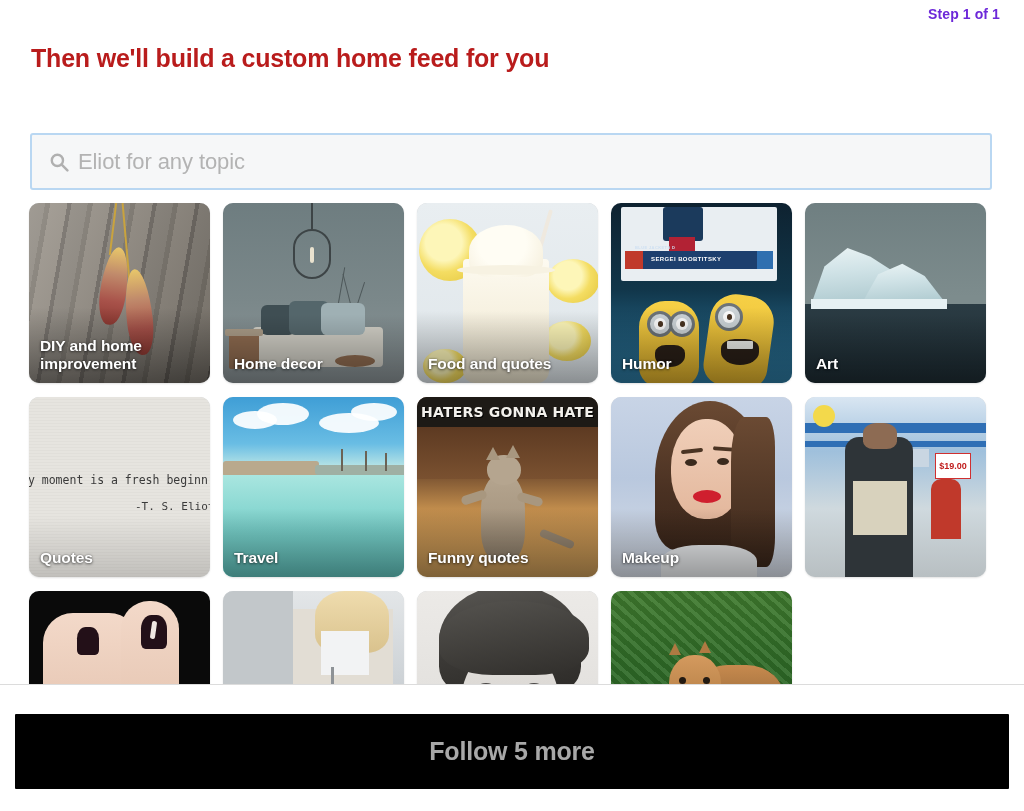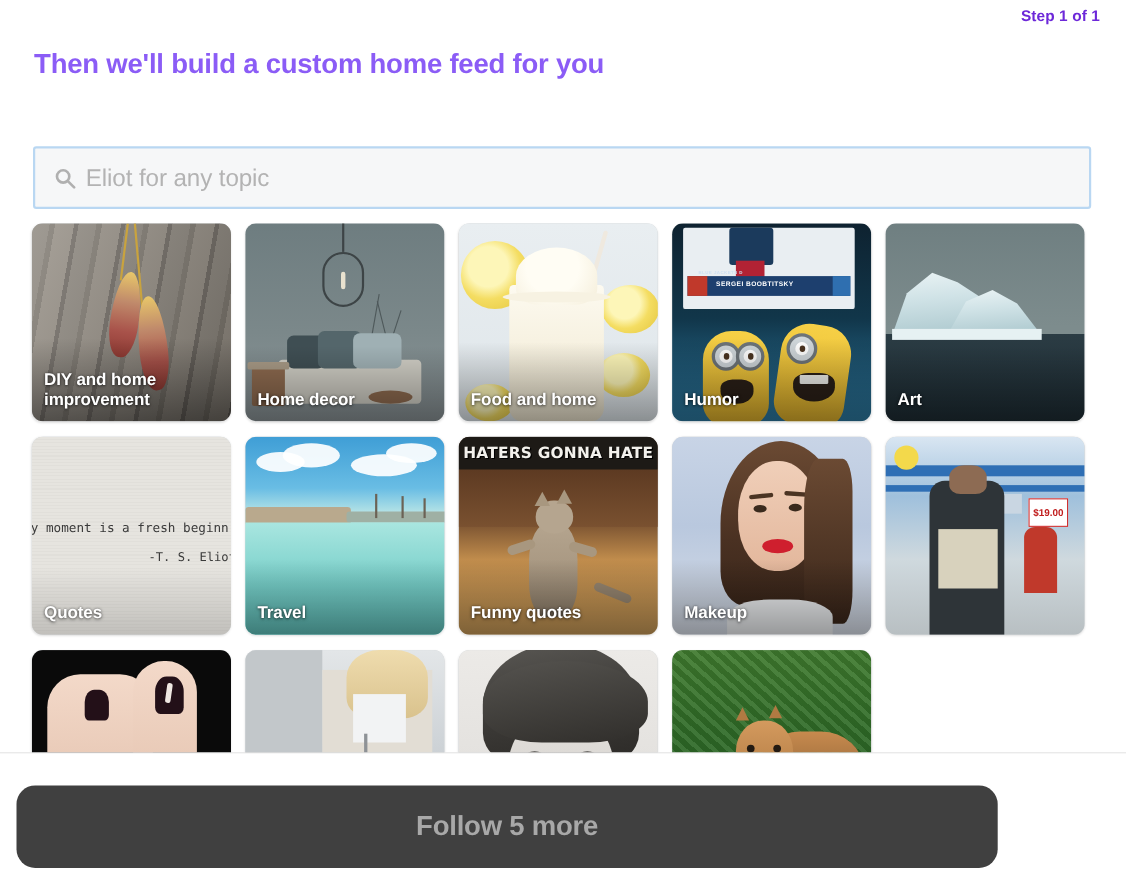--- a/index.html
+++ b/index.html
@@ -17,21 +17,21 @@
     position: absolute; top: 6px; right: 24px;
     font-size: 14px; font-weight: 700; color: #6d28d9;
     letter-spacing: 0.1px;
   }
   .headings { position: absolute; left: 31px; top: 40px; }
   .title {
     font-size: 27px; font-weight: 700; color: #bd081c;
     line-height: 1.22; margin: 0; letter-spacing: -0.2px;
   }
   .subtitle {
-    font-size: 25px; font-weight: 700; color: #8b5cf6;
+    font-size: 25px; font-weight: 700; color: #b91c1c;
     line-height: 1.22; margin: 3px 0 0 0; letter-spacing: -0.2px;
   }
 
   
   .search-box {
     position: absolute; left: 30px; top: 133px;
     width: 962px; height: 57px;
     background: #f6f7f8;
     border: 2px solid #b9d7f2;
     border-radius: 3px;
@@ -197,22 +197,22 @@
   .foxeye{ position:absolute; border-radius:50%; background:#231a12;}
 
   
   .footer-divider{
     position:absolute; left:0; top:684px; width:1024px; height:1px; background:#dcdcdc;
   }
   .footer{
     position:absolute; left:0; top:685px; width:1024px; height:126px; background:#fff;
   }
   .follow-button{
-    position:absolute; left:15px; top:29px; width:892px; height:75px;
-    background:#404040; border:none; border-radius:17px;
+    position:absolute; left:15px; top:29px; width:994px; height:75px;
+    background:#000000; border:none; border-radius:1px;
     color:#a8a8a8; font-size:25px; font-weight:700;
     font-family:"Liberation Sans", sans-serif;
     cursor:default;
     letter-spacing:-0.2px;
   }
 </style>
 </head>
 <body>
 
 <div class="page">
@@ -276,21 +276,21 @@
           <div class="lemon" style="left:2px;top:16px;width:62px;height:62px;"></div>
           <div class="lemon" style="left:130px;top:56px;width:52px;height:44px;"></div>
           <div class="lemon" style="left:126px;top:118px;width:48px;height:40px;"></div>
           <div class="lemon" style="left:6px;top:146px;width:44px;height:34px;"></div>
           <div class="straw" style="left:126px;top:6px;height:44px;"></div>
           <div class="glass" style="left:46px;top:56px;width:86px;height:124px;"></div>
           <div class="cream" style="left:52px;top:22px;width:74px;height:52px;"></div>
           <div class="lay" style="left:40px;top:62px;width:98px;height:10px;border-radius:50%;background:#f7f2e2;"></div>
           <div class="lay" style="left:0;top:0;right:0;bottom:0;background:linear-gradient(180deg,rgba(0,0,0,0) 60%,rgba(0,0,0,.38) 100%);"></div>
         </div>
-        <div class="tile-label">Food and home</div>
+        <div class="tile-label">Food and quotes</div>
       </div>
 
       <div class="tile">
         <div class="art">
           <div class="lay a-humor"></div>
           <div class="scoreboard" style="left:10px;top:4px;width:156px;height:74px;border-radius:2px;"></div>
           <div class="lay" style="left:52px;top:4px;width:40px;height:34px;background:#1b3a5c;border-radius:3px;"></div>
           <div class="lay" style="left:58px;top:34px;width:26px;height:22px;background:#b22234;"></div>
           <div class="sbbar" style="left:14px;top:48px;width:148px;height:18px;"></div>
           <div class="sbtext small" style="left:24px;top:42px;">BLUE JACKETS D</div>

